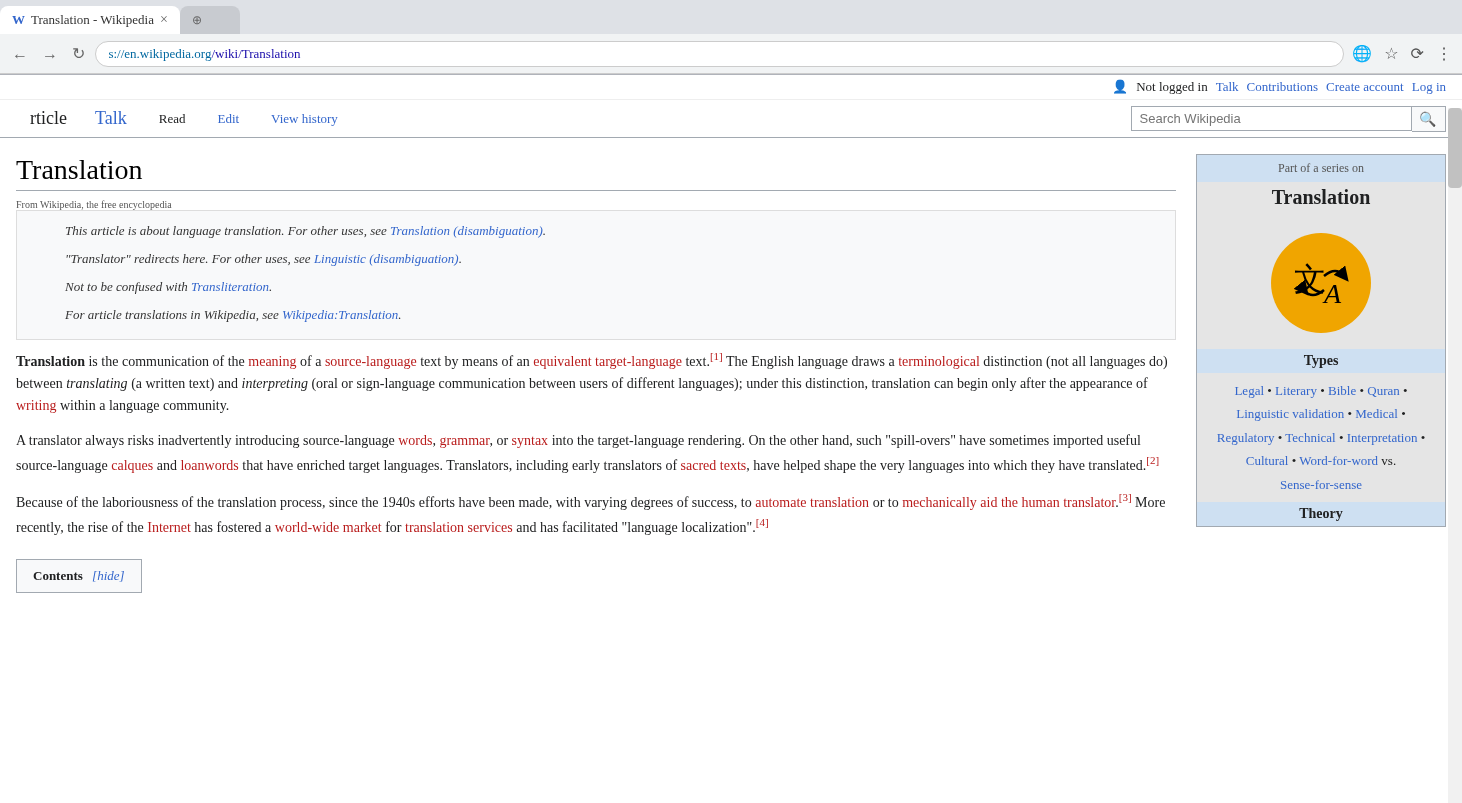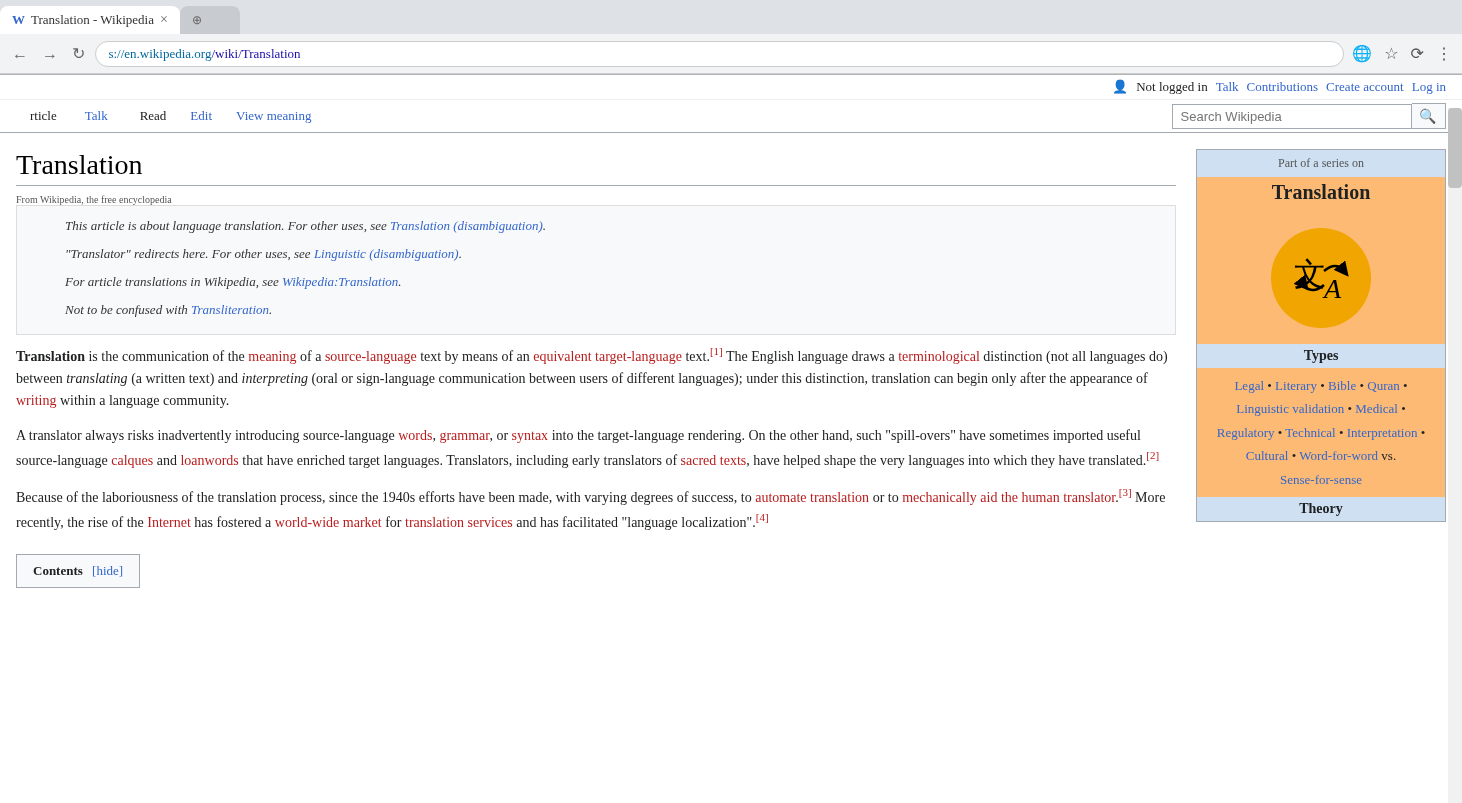--- a/index.html
+++ b/index.html
@@ -19,27 +19,27 @@
 
     
     .wiki-page { max-width: 100%; }
     
     .wiki-top-bar { display: flex; justify-content: flex-end; align-items: center; padding: 4px 16px; font-size: 13px; gap: 8px; border-bottom: 1px solid #eee; background: #fff; }
     .wiki-top-bar a { color: #3366cc; text-decoration: none; }
     .wiki-user-icon { color: #555; }
     
     .wiki-nav { display: flex; align-items: stretch; padding: 0 16px; border-bottom: 1px solid #a2a9b1; background: #fff; }
     .wiki-nav-tabs { display: flex; align-items: stretch; }
-    .wiki-nav-tab { padding: 8px 14px; font-size: 13px; color: #3366cc; text-decoration: none; cursor: pointer; border: none; background: none; display: flex; align-items: center; }
+    .wiki-nav-tab { padding: 8px 14px; font-size: 18px; color: #3366cc; text-decoration: none; cursor: pointer; border: none; background: none; display: flex; align-items: center; }
     .wiki-nav-tab.active { color: #202122; border-bottom: 2px solid transparent; background: #fff; padding-bottom: 6px; }
-    .wiki-nav-actions { display: flex; align-items: center; gap: 4px; margin-left: 8px; }
+    .wiki-nav-actions { display: flex; align-items: center; gap: 12px; margin-left: 8px; }
     .wiki-nav-action { padding: 8px 10px; font-size: 13px; color: #3366cc; cursor: pointer; background: none; border: none; text-decoration: none; }
     .wiki-nav-action.active { color: #202122; }
     .wiki-search-form { margin-left: auto; display: flex; align-items: center; }
-    .wiki-search-input { border: 1px solid #a2a9b1; padding: 4px 8px; font-size: 13px; width: 240px; outline: none; }
+    .wiki-search-input { border: 1px solid #a2a9b1; padding: 4px 8px; font-size: 13px; width: 281px; outline: none; }
     .wiki-search-btn { background: #f8f9fa; border: 1px solid #a2a9b1; border-left: none; padding: 4px 8px; cursor: pointer; font-size: 14px; }
     
     .wiki-content { display: flex; padding: 16px 16px 0 16px; }
     .wiki-main { flex: 1; min-width: 0; }
     .wiki-sidebar { width: 250px; margin-left: 20px; flex-shrink: 0; }
     
     .wiki-title { font-family: 'Linux Libertine', Georgia, Times, serif; font-size: 28px; font-weight: normal; border-bottom: 1px solid #a2a9b1; padding-bottom: 4px; margin-bottom: 8px; color: #000; }
     .wiki-subtitle { font-size: 10px; color: #555; }
     
     .wiki-hatnote { font-style: italic; font-size: 13px; padding: 4px 0 4px 32px; margin-bottom: 4px; color: #333; }
@@ -47,21 +47,21 @@
     .wiki-hatnote-box { border: 1px solid #ddd; background: #f8f9fa; padding: 8px 16px; margin-bottom: 8px; }
     
     .wiki-para { font-size: 14px; line-height: 1.6; margin-bottom: 12px; color: #202122; }
     .wiki-para a { color: #b91c1c; text-decoration: none; }
     .wiki-para b { font-weight: bold; }
     .wiki-para i { font-style: italic; }
     sup { font-size: 11px; }
     sup a { color: #3366cc; text-decoration: none; }
     
     
-    .wiki-infobox { border: 1px solid #a2a9b1; background: #fdba74; font-size: 13px; text-align: center; width: 250px; }
+    .wiki-infobox { border: 1px solid #a2a9b1; background: #e5e5e5; font-size: 13px; text-align: center; width: 250px; }
     .wiki-infobox-header { background: #cee0f2; padding: 6px; font-size: 12px; color: #555; }
     .wiki-infobox-title { font-size: 20px; font-weight: bold; padding: 4px 8px 8px; font-family: 'Linux Libertine', Georgia, serif; }
     .wiki-infobox-img { padding: 16px; display: flex; justify-content: center; }
     .translation-icon { width: 100px; height: 100px; background: #f0a500; border-radius: 50%; display: flex; align-items: center; justify-content: center; }
     .wiki-infobox-section { background: #cee0f2; padding: 4px 0; font-weight: bold; font-size: 14px; }
     .wiki-infobox-links { padding: 6px 8px; line-height: 1.8; }
     .wiki-infobox-links a { color: #3366cc; text-decoration: none; }
     
     .wiki-contents-box { border: 1px solid #a2a9b1; background: #f8f9fa; display: inline-block; padding: 8px 16px; font-size: 13px; margin-top: 8px; }
     .wiki-contents-title { font-weight: bold; display: inline; }
@@ -115,21 +115,21 @@
       <a href="#" class="wiki-nav-tab active">
         <span>rticle</span>
       </a>
       <a href="#" class="wiki-nav-tab">
         <span>Talk</span>
       </a>
     </div>
     <div class="wiki-nav-actions">
       <a href="#" class="wiki-nav-action active">Read</a>
       <a href="#" class="wiki-nav-action">Edit</a>
-      <a href="#" class="wiki-nav-action">View meaning</a>
+      <a href="#" class="wiki-nav-action">View history</a>
     </div>
     <div class="wiki-search-form">
       <input type="text" class="wiki-search-input" placeholder="Search Wikipedia" style="">
       <button class="wiki-search-btn">🔍</button>
     </div>
   </div>
 
   <div class="wiki-content">
     <div class="wiki-main">
       
@@ -138,44 +138,44 @@
 
       
       <div class="wiki-hatnote-box">
         <p class="wiki-hatnote">
           This article is about language translation. For other uses, see <a href="#">Translation (disambiguation)</a>.
         </p>
         <p class="wiki-hatnote">
           "Translator" redirects here. For other uses, see <a href="#">Linguistic (disambiguation)</a>.
         </p>
         <p class="wiki-hatnote">
+          Not to be confused with <a href="#">Transliteration</a>.
+        </p>
+        <p class="wiki-hatnote">
           For article translations in Wikipedia, see <a href="#">Wikipedia:Translation</a>.
-        </p>
-        <p class="wiki-hatnote">
-          Not to be confused with <a href="#">Transliteration</a>.
         </p>
       </div>
 
       
       <p class="wiki-para">
         <b>Translation</b> is the communication of the <a href="#">meaning</a> of a <a href="#">source-language</a> text by means of an <a href="#">equivalent target-language</a> text.<sup><a href="#">[1]</a></sup> The English language draws a <a href="#">terminological</a> distinction (not all languages do) between <i>translating</i> (a written text) and <i>interpreting</i> (oral or sign-language communication between users of different languages); under this distinction, translation can begin only after the appearance of <a href="#">writing</a> within a language community.
       </p>
 
       <p class="wiki-para">
         A translator always risks inadvertently introducing source-language <a href="#">words</a>, <a href="#">grammar</a>, or <a href="#">syntax</a> into the target-language rendering. On the other hand, such "spill-overs" have sometimes imported useful source-language <a href="#">calques</a> and <a href="#">loanwords</a> that have enriched target languages. Translators, including early translators of <a href="#">sacred texts</a>, have helped shape the very languages into which they have translated.<sup><a href="#">[2]</a></sup>
       </p>
 
       <p class="wiki-para">
         Because of the laboriousness of the translation process, since the 1940s efforts have been made, with varying degrees of success, to <a href="#">automate translation</a> or to <a href="#">mechanically aid the human translator</a>.<sup><a href="#">[3]</a></sup> More recently, the rise of the <a href="#">Internet</a> has fostered a <a href="#">world-wide market</a> for <a href="#">translation services</a> and has facilitated "language localization".<sup><a href="#">[4]</a></sup>
       </p>
 
       
       <div class="wiki-contents-box">
         <span class="wiki-contents-title">Contents</span>
-        <span style="color:#3366cc;cursor:pointer;margin-left:6px;font-size:13px;">[hide]</span>
+        <span style="color:#3366cc;cursor:pointer;margin-left:6px;font-size:13px;font-style:italic;">[hide]</span>
       </div>
 
     </div>
 
     <div class="wiki-sidebar">
       <div class="wiki-infobox">
         <div class="wiki-infobox-header">Part of a series on</div>
         <div class="wiki-infobox-title">Translation</div>
         <div class="wiki-infobox-img">
           <div class="translation-icon">

